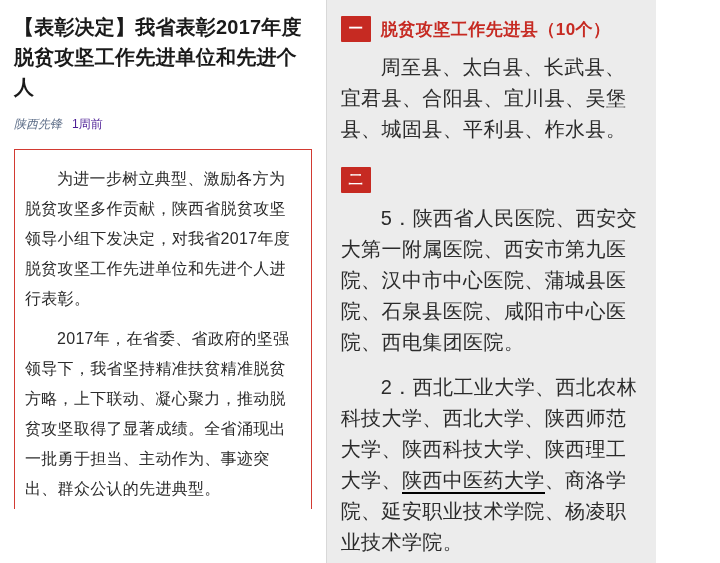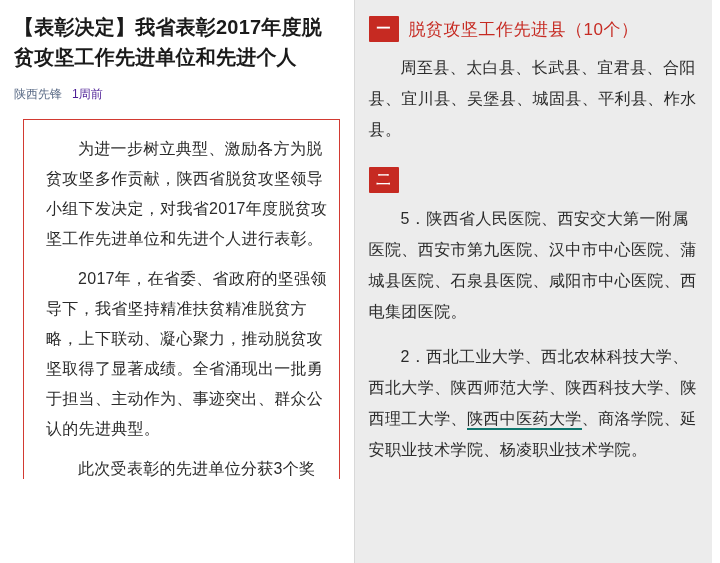--- a/index.html
+++ b/index.html
@@ -8,21 +8,21 @@
   }
   body {
     width: 720px;
     height: 563px;
     background: #ffffff;
     font-family: "Liberation Sans", "DejaVu Sans", sans-serif;
     overflow: hidden;
   }
   .page {
     display: flex;
-    width: 712px;
+    width: 656px;
     height: 563px;
     box-sizing: border-box;
   }
 
   
   .left-col {
     width: 358px;
     height: 563px;
     box-sizing: border-box;
     background: #ffffff;
@@ -40,20 +40,21 @@
   }
   .meta-row {
     display: flex;
     align-items: center;
     gap: 10px;
     margin-bottom: 16px;
   }
   .meta-author {
     font-size: 12px;
     color: #5a6b86;
+    font-style: italic;
   }
   .meta-time {
     font-size: 12px;
     color: #4c1d95;
   }
 
   .banner {
     width: 100%;
     height: 46px;
     border-radius: 2px;
@@ -111,25 +112,24 @@
     top: 12px;
     width: 8px;
     height: 16px;
     background: #ffffff;
     opacity: .8;
   }
 
   .body-frame {
     border: 1.5px solid #d23a32;
     border-bottom: none;
-    padding: 14px 10px 0 22px;
+    padding: 14px 10px 0 10px;
     height: 360px;
     box-sizing: border-box;
     overflow: hidden;
-    margin-left: 9px;
   }
   .para {
     font-size: 16px;
     line-height: 30px;
     color: #2b2b2b;
     text-indent: 2em;
     margin: 0 0 10px 0;
     letter-spacing: 0.3px;
   }
 
@@ -157,37 +157,37 @@
     font-size: 14px;
     font-weight: bold;
     display: flex;
     align-items: center;
     justify-content: center;
     border-radius: 1px;
     flex: none;
   }
   .sec-title {
     font-size: 17px;
-    font-weight: normal;
+    font-weight: bold;
     color: #c62a22;
     letter-spacing: 0.5px;
     white-space: nowrap;
   }
   .r-para {
-    font-size: 16px;
+    font-size: 20px;
     line-height: 31px;
     color: #2b2b2b;
     text-indent: 2em;
     margin: 0 0 6px 0;
     letter-spacing: 0.4px;
   }
   .sec-block-1 { margin-bottom: 22px; }
   .sec-block-2 .r-para { margin-bottom: 14px; }
   .underline-red {
-    border-bottom: 2px solid #0f766e;
+    border-bottom: 2px solid #000000;
     padding-bottom: 1px;
   }
 
   
   .col-divider {
     width: 1px;
     background: #d8d8d8;
     height: 563px;
     flex: none;
   }

